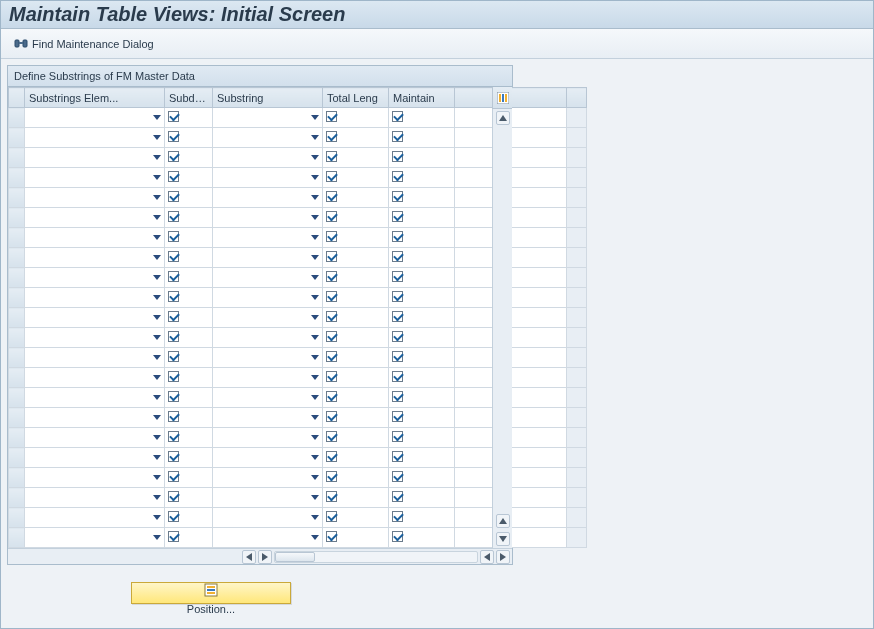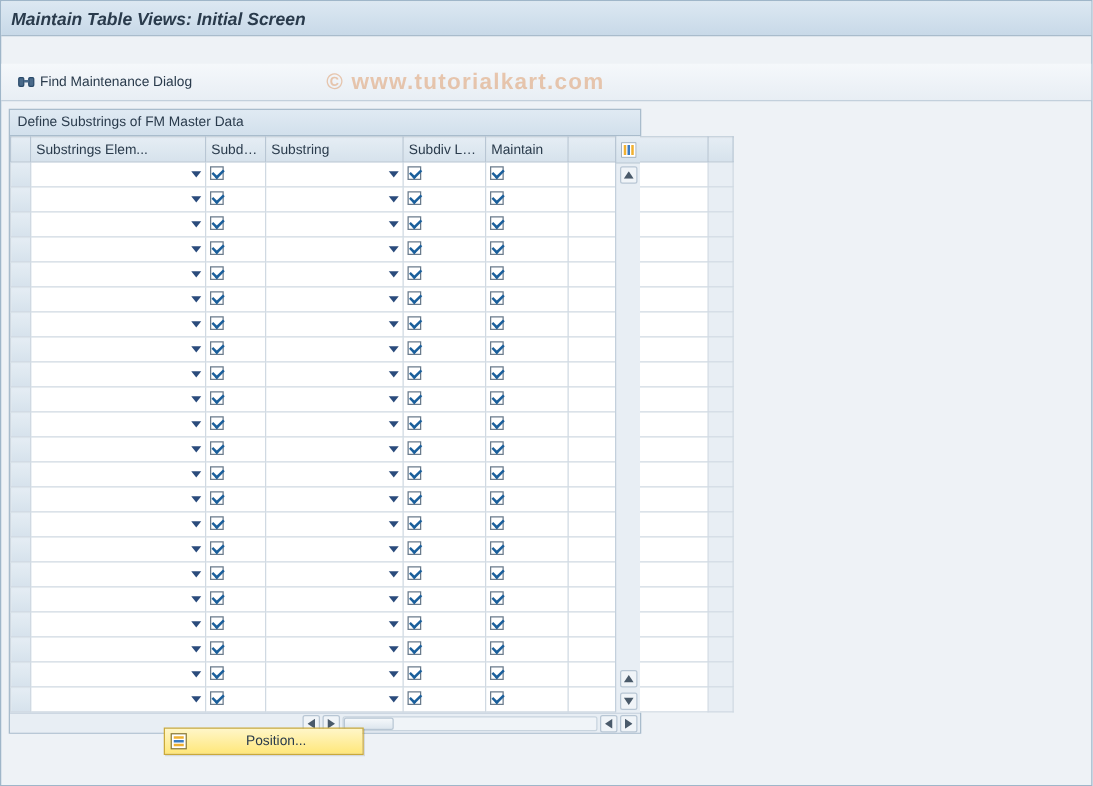--- a/index.html
+++ b/index.html
@@ -1,41 +1,41 @@
 <!DOCTYPE html>
 <html><head>
 <meta charset="utf-8">
 <style>
   * { box-sizing: border-box; margin: 0; padding: 0; }
   body { font-family: Arial, sans-serif; font-size: 11px; background: #fff; }
   .window { width: 874px; height: 629px; border: 1px solid #9fb6c9; background: #eef2f6; position: relative; }
   .titlebar { background: linear-gradient(#dce8f2, #c8d9e8); height: 28px; display: flex; align-items: center; padding: 0 8px; border-bottom: 1px solid #a9bccc; }
-  .title { font-weight: bold; font-style: italic; font-size: 14px; color: #2a3b4c; }
-  .toolbar { background: linear-gradient(#f5f8fb, #e8eef4); height: 30px; display: flex; align-items: center; padding: 0 6px; border-bottom: 1px solid #c3d0dc; position: relative; margin-top: 22px; }
+  .title { font-weight: bold; font-style: italic; font-size: 20px; color: #2a3b4c; }
+  .toolbar { background: linear-gradient(#f5f8fb, #e8eef4); height: 30px; display: flex; align-items: center; padding: 0 6px; border-bottom: 1px solid #c3d0dc; position: relative; }
   .toolbtn { display: inline-flex; align-items: center; gap: 4px; padding: 2px 6px; cursor: pointer; border: 1px solid transparent; border-radius: 2px; color: #2a3b4c; }
   .watermark { position: absolute; left: 260px; top: 4px; font-size: 18px; color: rgba(220,140,80,0.45); font-weight: bold; letter-spacing: 1px; pointer-events: none; }
   .content { padding: 6px; }
   .panel { border: 1px solid #a9bccc; background: #e8eef4; width: 506px; }
   .panel-title { background: linear-gradient(#e0eaf3, #d2e0ec); border-bottom: 1px solid #a9bccc; padding: 4px 6px; color: #2a3b4c; }
   .grid-wrap { position: relative; }
   table.grid { border-collapse: collapse; width: 100%; table-layout: fixed; background: #fff; }
   table.grid th { background: linear-gradient(#e5edf4, #d6e2ec); border: 1px solid #b8c6d4; padding: 3px 4px; text-align: left; font-weight: normal; color: #2a3b4c; height: 20px; overflow: hidden; white-space: nowrap; text-overflow: ellipsis; }
   table.grid td { border: 1px solid #d0d9e2; height: 20px; padding: 0 3px; vertical-align: middle; }
   .rowsel { width: 16px; background: linear-gradient(#e5edf4, #d6e2ec); }
   .dd { display: flex; align-items: center; justify-content: flex-end; height: 100%; cursor: pointer; }
   .chev { width: 0; height: 0; border-left: 4px solid transparent; border-right: 4px solid transparent; border-top: 5px solid #2a4b7c; }
   .chk { width: 11px; height: 11px; border: 1px solid #6a7b8c; display: inline-flex; align-items: center; justify-content: center; background: #fff; cursor: pointer; position: relative; }
   .chk::after { content: ""; position: absolute; left: 1px; top: 1px; width: 7px; height: 4px; border-left: 2px solid #1a5f9c; border-bottom: 2px solid #1a5f9c; transform: rotate(-45deg); }
   .corner-btn { position: absolute; right: 0; top: 0; width: 20px; height: 22px; background: linear-gradient(#e5edf4, #d6e2ec); border-left: 1px solid #b8c6d4; border-bottom: 1px solid #b8c6d4; display: flex; align-items: center; justify-content: center; cursor: pointer; }
   .vscroll { position: absolute; right: 0; top: 22px; bottom: 16px; width: 20px; background: #e8eef4; border-left: 1px solid #c3d0dc; display: flex; flex-direction: column; align-items: center; justify-content: space-between; padding: 2px 0; }
   .sbtn { width: 14px; height: 14px; background: #f0f4f8; border: 1px solid #b8c6d4; display: flex; align-items: center; justify-content: center; cursor: pointer; border-radius: 2px; }
   .hscroll { height: 16px; background: #e8eef4; border-top: 1px solid #c3d0dc; display: flex; align-items: center; padding: 0 2px; gap: 2px; }
   .hscroll .track { flex: 1; height: 12px; background: #f0f4f8; border: 1px solid #c8d4de; border-radius: 2px; position: relative; }
   .hscroll .thumb { position: absolute; left: 0; top: 0; bottom: 0; width: 40px; background: linear-gradient(#f5f8fb, #dde6ee); border: 1px solid #b8c6d4; border-radius: 2px; }
-  .pos-btn { position: absolute; left: 130px; bottom: 24px; width: 160px; height: 22px; background: linear-gradient(#fff6c8, #ffe77a); border: 1px solid #caa93a; display: flex; align-items: center; padding: 0 4px; gap: 6px; cursor: pointer; box-shadow: 1px 1px 0 rgba(0,0,0,0.1); }
+  .pos-btn { position: absolute; left: 130px; bottom: 24px; width: 160px; height: 22px; background: linear-gradient(#fff6c8, #ffe77a); border: 1px solid #caa93a; display: flex; align-items: center; padding: 0 4px; gap: 6px; cursor: pointer; box-shadow: 1px 1px 0 rgba(0,0,0,0.1); flex-direction: column; }
   .pos-btn .lbl { flex: 1; text-align: center; color: #2a3b4c; }
   svg { display: block; }
 </style>
 </head>
 <body>
 
 <div class="window">
 
   <div class="titlebar">
     <span class="title">Maintain Table Views: Initial Screen</span>
@@ -45,21 +45,20 @@
     <div class="toolbtn">
       <span>
         <svg width="14" height="14" viewBox="0 0 14 14">
           <rect x="1" y="3" width="4" height="7" rx="1" fill="#4a6a8a" stroke="#2a4a6a"></rect>
           <rect x="9" y="3" width="4" height="7" rx="1" fill="#4a6a8a" stroke="#2a4a6a"></rect>
           <rect x="5" y="5" width="4" height="2" fill="#4a6a8a"></rect>
         </svg>
       </span>
       <span>Find Maintenance Dialog</span>
     </div>
-    <div class="watermark">© www.tutorialkart.com</div>
   </div>
 
   <div class="content">
     <div class="panel">
       <div class="panel-title">Define Substrings of FM Master Data</div>
 
       <div class="grid-wrap">
         <table class="grid">
           <colgroup>
             <col style="width:16px">
@@ -70,21 +69,21 @@
             <col style="width:66px">
             <col style="width:112px">
             <col style="width:20px">
           </colgroup>
           <thead>
             <tr>
               <th class="rowsel"></th>
               <th>Substrings Elem...</th>
               <th>Subdiv. ID</th>
               <th>Substring</th>
-              <th>Subdiv Leng</th>
+              <th>Total Leng</th>
               <th>Maintain</th>
               <th></th>
               <th style="padding:0"></th>
             </tr>
           </thead>
           <tbody id="grid-body">
               <tr>
                 <td class="rowsel"></td>
                 <td>
                   <div class="dd">

